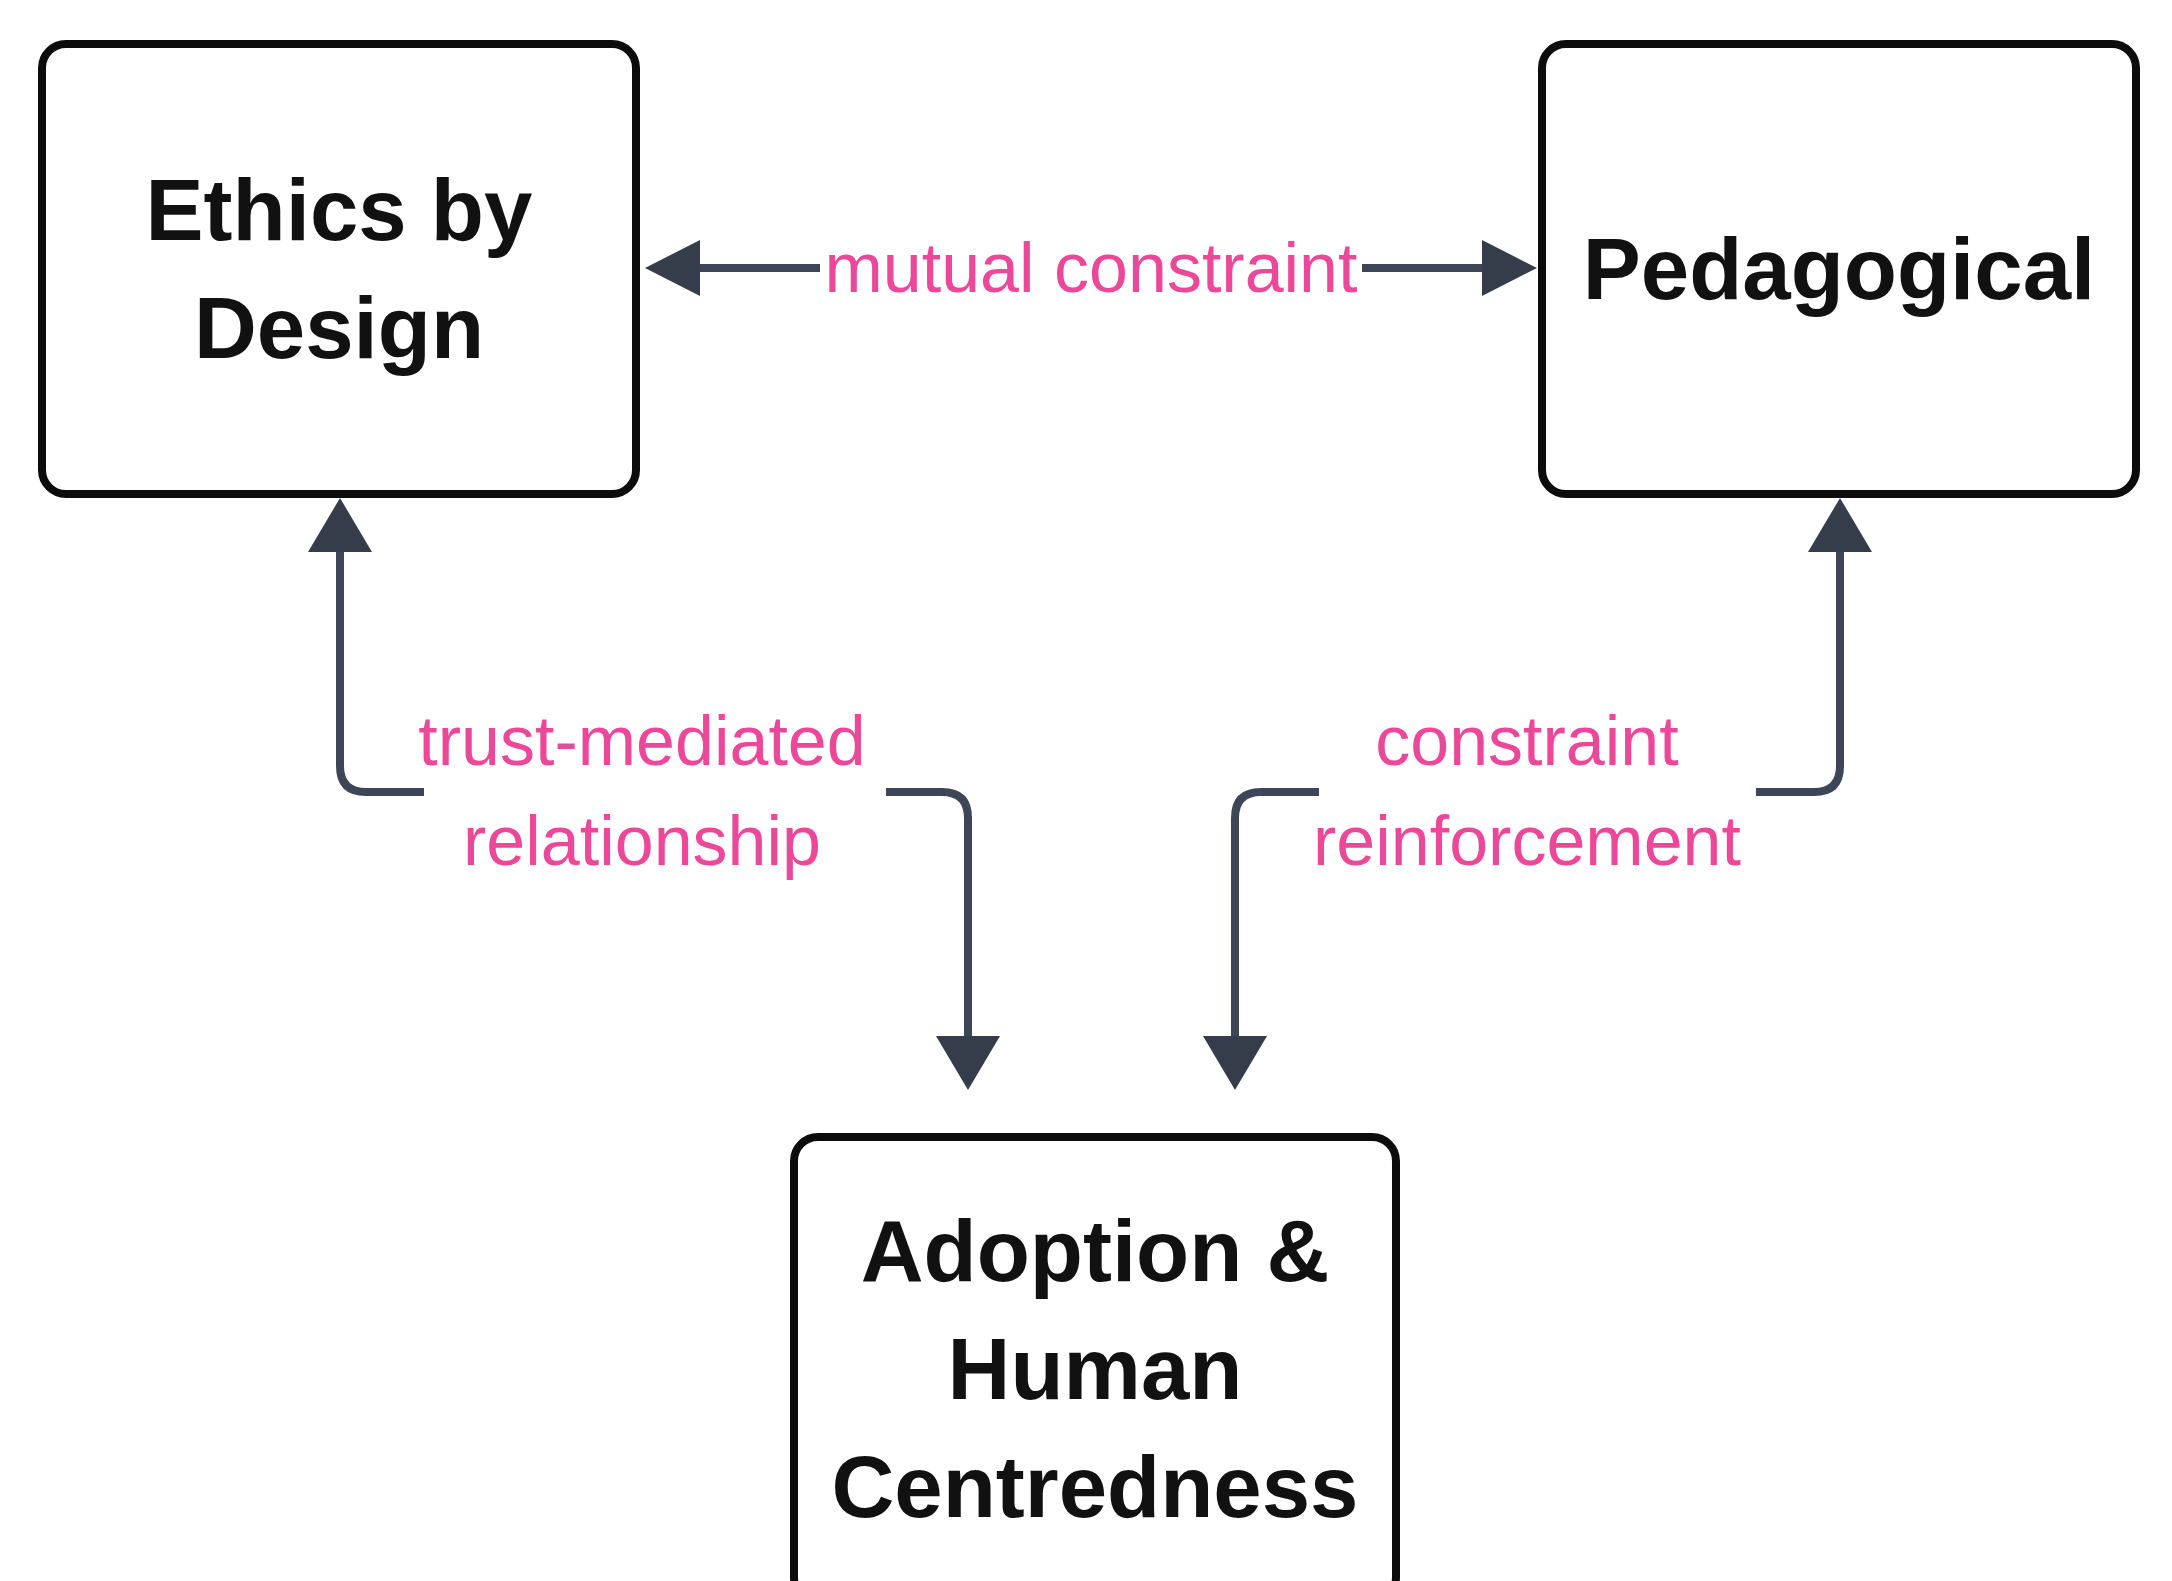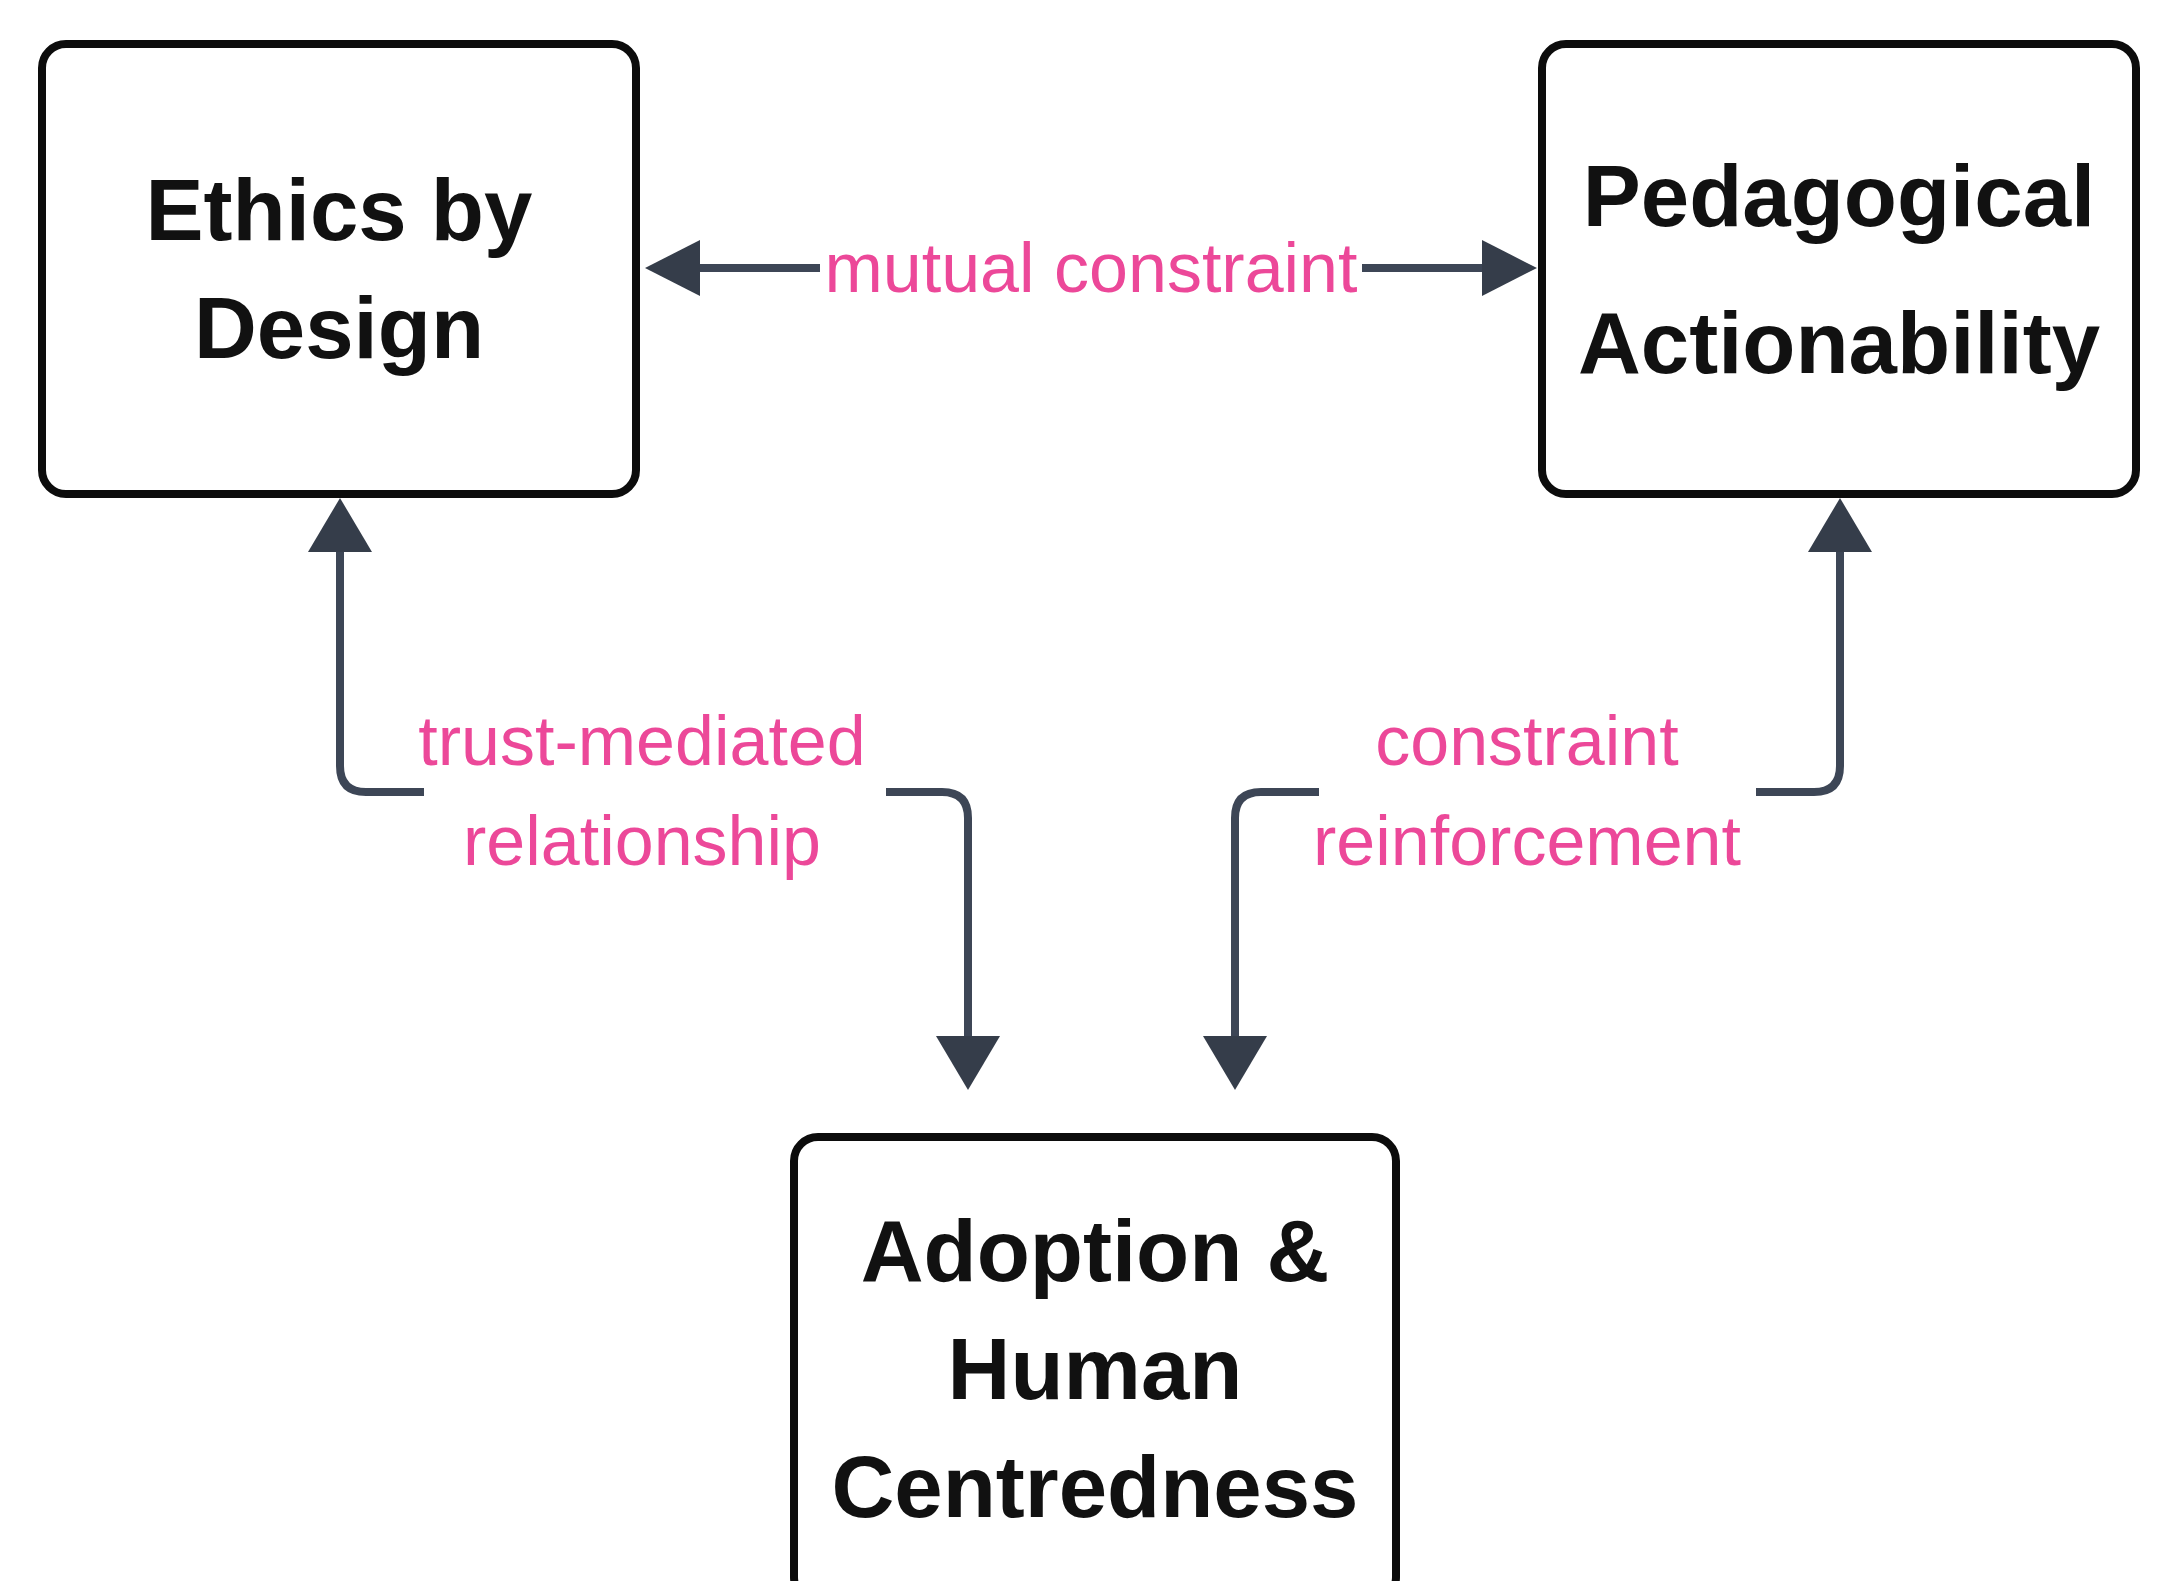--- a/index.html
+++ b/index.html
@@ -94,21 +94,20 @@
     <polygon class="arrowhead" points="1235,1090 1203,1036 1267,1036"></polygon>
   </svg>
 
   <div class="node node-ethics">
     <span class="node-title-line">Ethics by</span>
     <span class="node-title-line">Design</span>
   </div>
 
   <div class="node node-pedagogical">
     <span class="node-title-line">Pedagogical</span>
-    <span class="node-title-line">Actionability</span>
   </div>
 
   <div class="node node-adoption">
     <span class="node-title-line">Adoption &amp;</span>
     <span class="node-title-line">Human</span>
     <span class="node-title-line">Centredness</span>
   </div>
 
   <div class="edge-label label-mutual">
     <span class="edge-label-line">mutual constraint</span>

